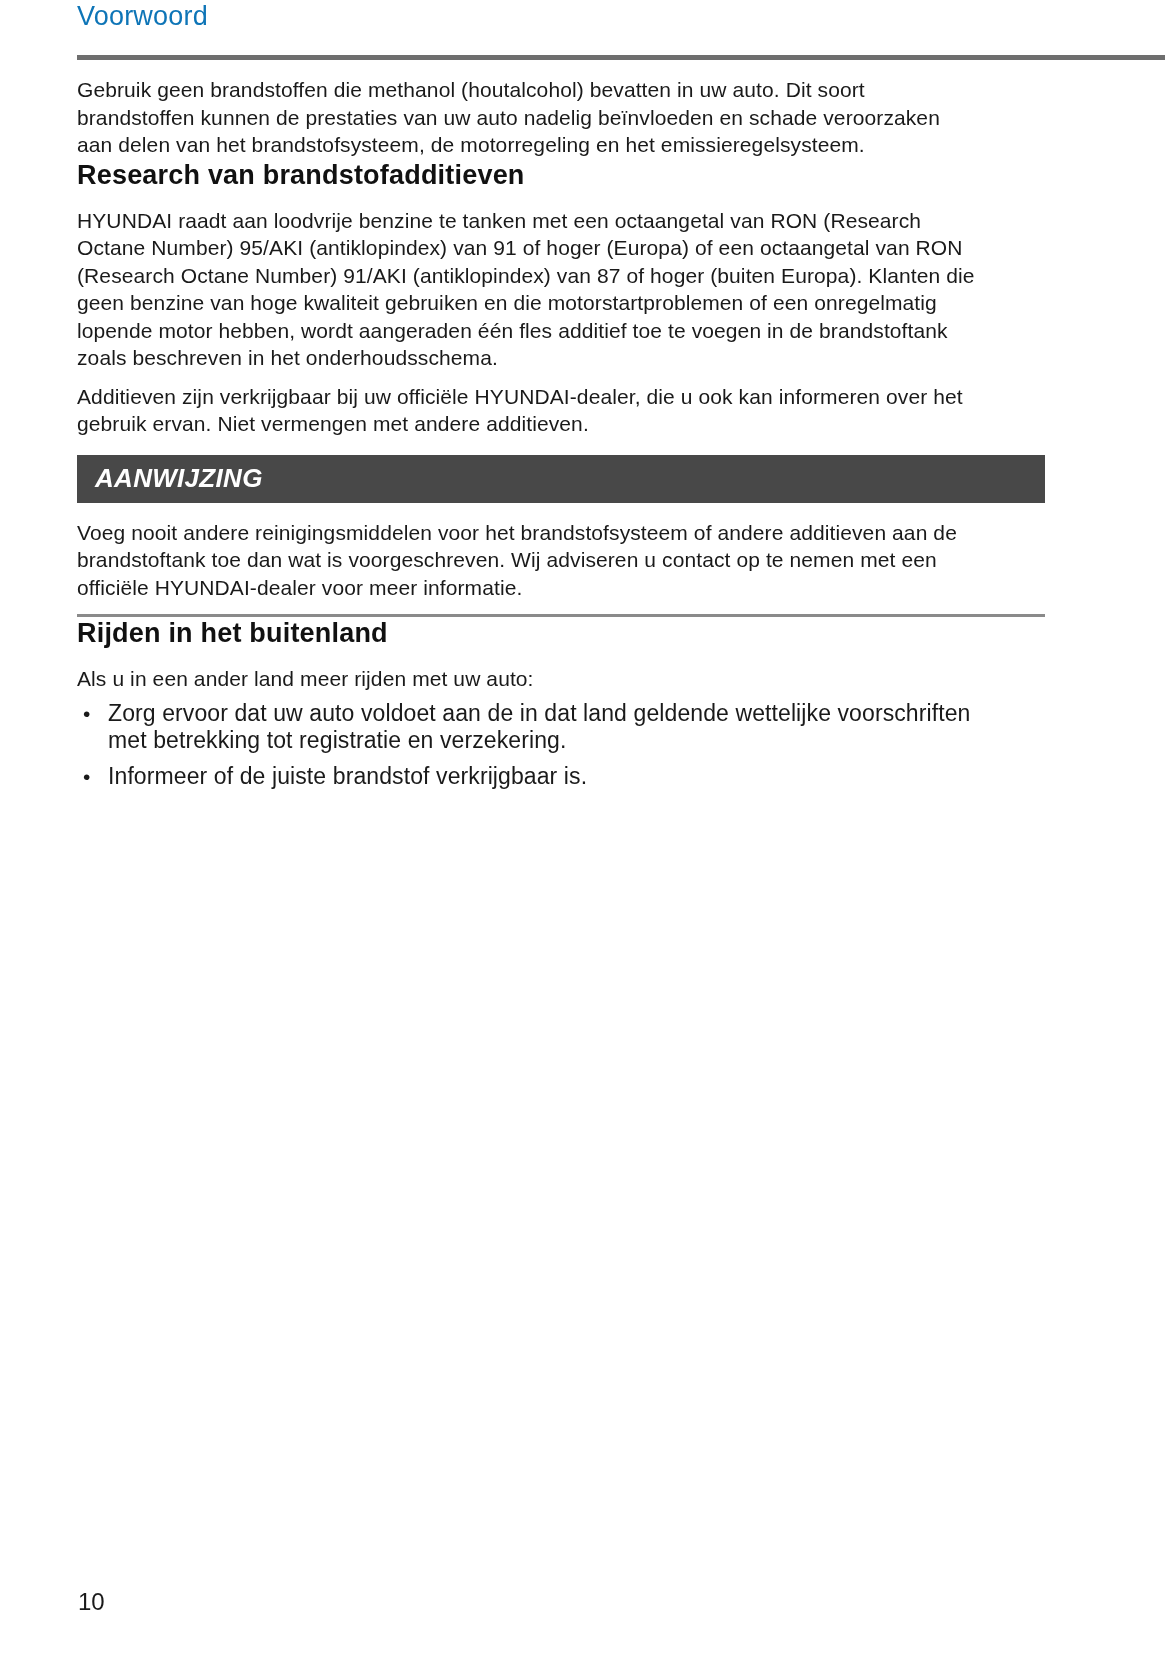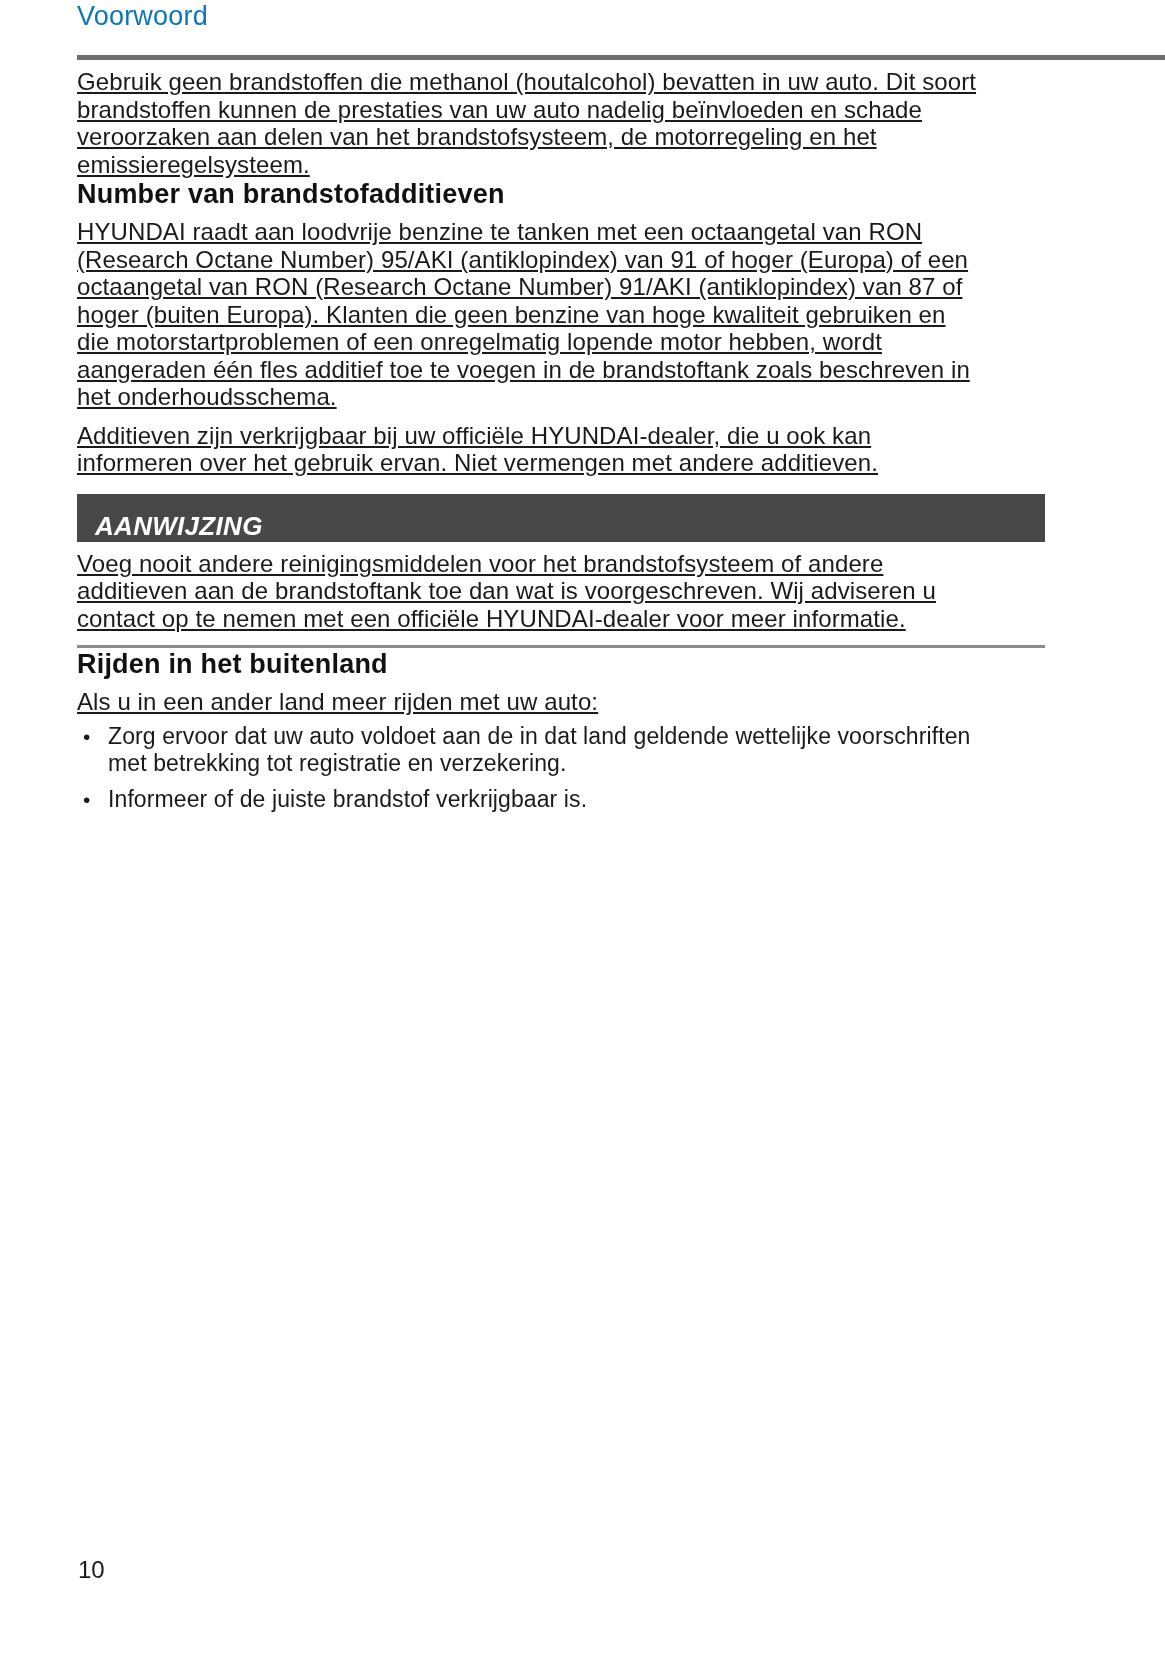--- a/index.html
+++ b/index.html
@@ -38,35 +38,34 @@
     font-weight: bold;
     line-height: 32px;
     margin: 0;
     letter-spacing: 0.2px;
     color: #111111;
   }
   .h-methanol   { margin-top: 46px; }
   .h-additives  { margin-top: 44px; }
   .h-abroad     { margin-top: 48px; }
   p.body-text {
-    font-size: 24px;
+    font-size: 21px;
     line-height: 27.5px;
-    margin: 8px 0 0 0;
+    margin: 16px 0 0 0;
     max-width: 902px;
     letter-spacing: 0.1px;
-    text-decoration: underline;
   }
   p.body-text + p.body-text { margin-top: 11px; }
   .notice-banner {
     margin-top: 17px;
     width: 968px;
     height: 48px;
     background: #484848;
     display: flex;
-    align-items: flex-end;
+    align-items: center;
   }
   .notice-label {
     color: #ffffff;
     font-size: 26px;
     font-weight: bold;
     font-style: italic;
     padding-left: 18px;
     letter-spacing: 0.3px;
   }
   .thin-rule {
@@ -92,38 +91,38 @@
   ul.bullet-list li + li { margin-top: 8px; }
   ul.bullet-list li .bullet-marker {
     position: absolute;
     left: 6px;
     top: 0;
     font-size: 21px;
   }
   .page-number {
     position: absolute;
     left: 78px;
-    top: 1556px;
+    top: 1588px;
     font-size: 24px;
     color: #1a1a1a;
   }
 </style>
 </head>
 <body>
 
 <header class="page-header">
   <div class="page-header-title">Voorwoord</div>
 </header>
 <div class="header-rule"></div>
 
 <main class="content">
 
   <p class="body-text">Gebruik geen brandstoffen die methanol (houtalcohol) bevatten in uw auto. Dit soort brandstoffen kunnen de prestaties van uw auto nadelig beïnvloeden en schade veroorzaken aan delen van het brandstofsysteem, de motorregeling en het emissieregelsysteem.</p>
 
-  <h2 class="section-heading h-additives">Number van brandstofadditieven</h2>
+  <h2 class="section-heading h-additives">Research van brandstofadditieven</h2>
   <p class="body-text">HYUNDAI raadt aan loodvrije benzine te tanken met een octaangetal van RON (Research Octane Number) 95/AKI (antiklopindex) van 91 of hoger (Europa) of een octaangetal van RON (Research Octane Number) 91/AKI (antiklopindex) van 87 of hoger (buiten Europa). Klanten die geen benzine van hoge kwaliteit gebruiken en die motorstartproblemen of een onregelmatig lopende motor hebben, wordt aangeraden één fles additief toe te voegen in de brandstoftank zoals beschreven in het onderhoudsschema.</p>
   <p class="body-text">Additieven zijn verkrijgbaar bij uw officiële HYUNDAI-dealer, die u ook kan informeren over het gebruik ervan. Niet vermengen met andere additieven.</p>
 
   <div class="notice-banner">
     <span class="notice-label">AANWIJZING</span>
   </div>
   <p class="body-text">Voeg nooit andere reinigingsmiddelen voor het brandstofsysteem of andere additieven aan de brandstoftank toe dan wat is voorgeschreven. Wij adviseren u contact op te nemen met een officiële HYUNDAI-dealer voor meer informatie.</p>
 
   <div class="thin-rule"></div>
 

